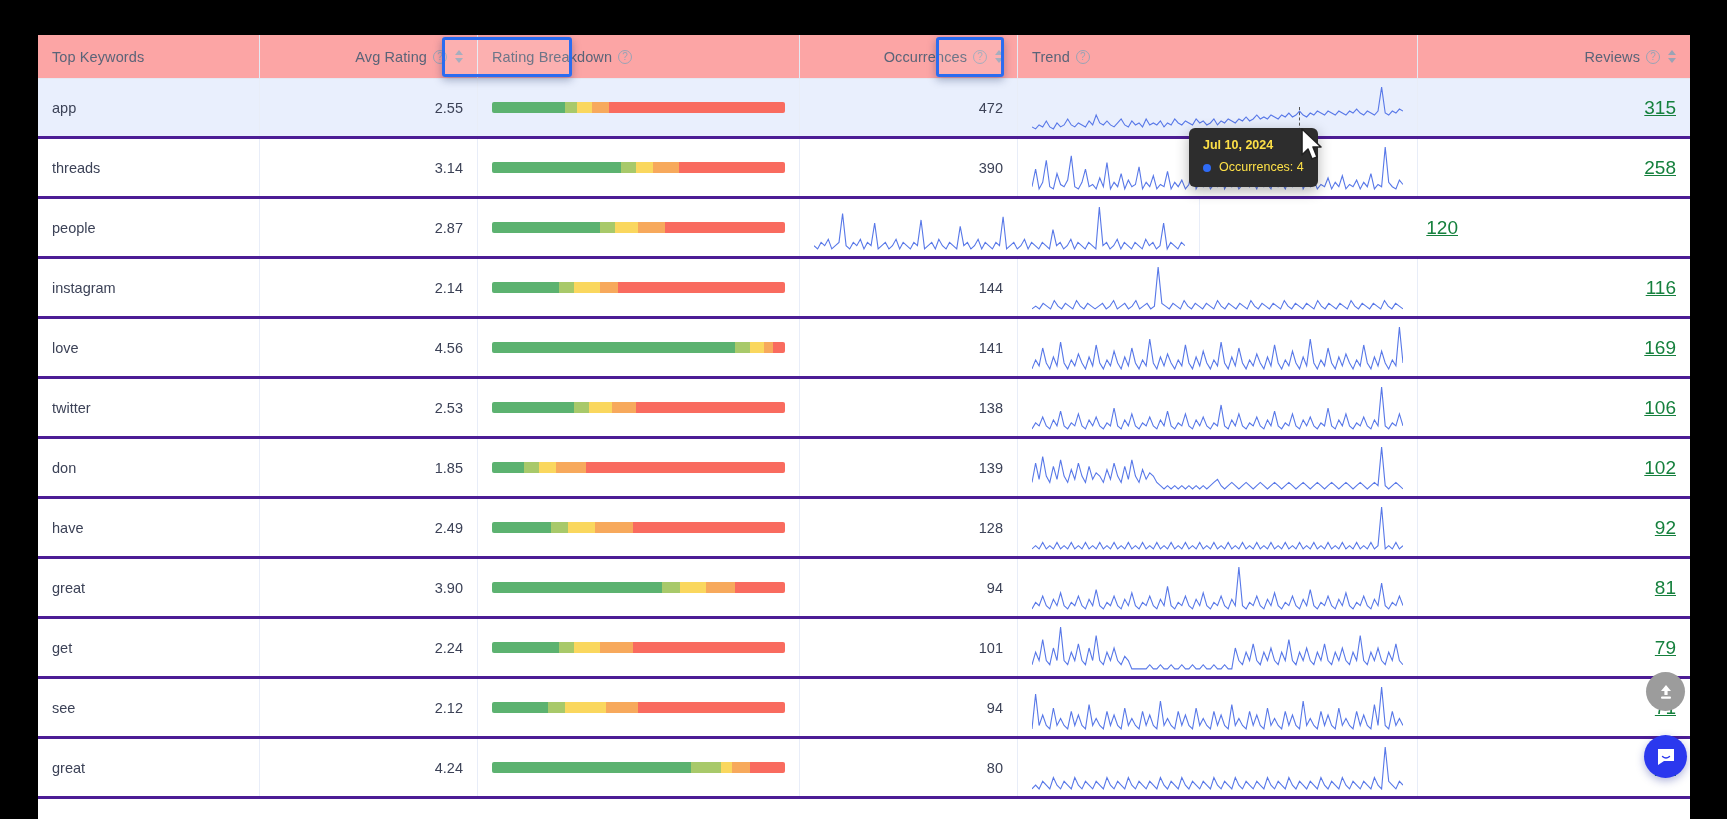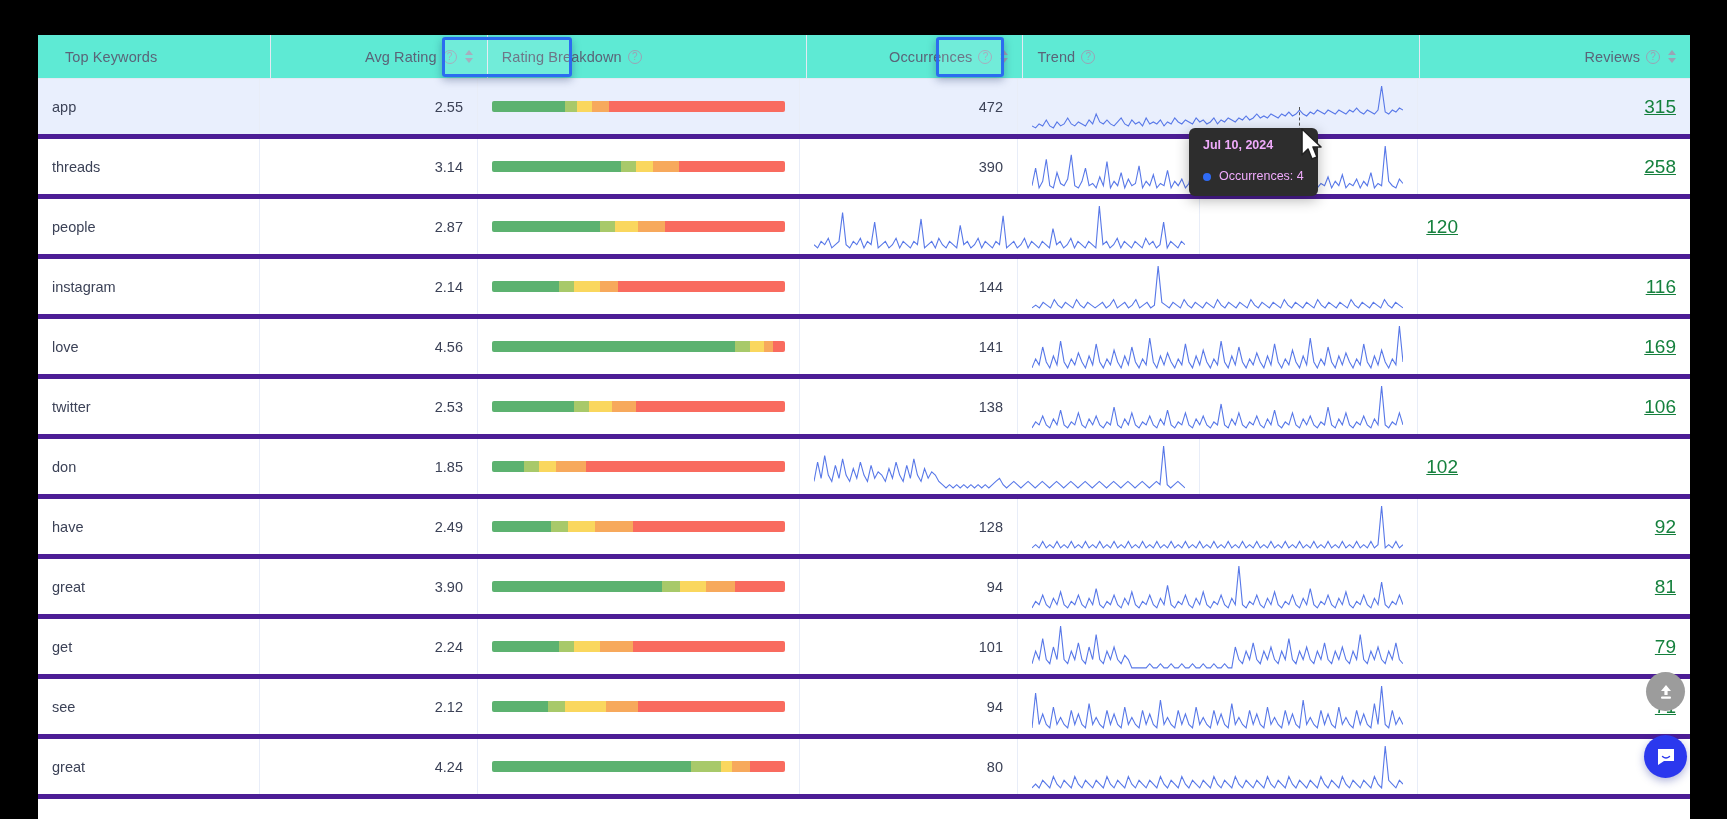--- a/index.html
+++ b/index.html
@@ -14,23 +14,22 @@
     left: 38px; top: 35px;
     width: 1652px; height: 784px;
     background: #ffffff;
     overflow: hidden;
   }
 
   
   .thead {
     display: flex;
     height: 44px;
-    background: #5eead4;
+    background: #fca5a5;
     border-bottom: 1px solid #e4e9f3;
-    padding-left: 13px;
   }
   .th {
     position: relative;
     display: flex;
     align-items: center;
     height: 100%;
     font-size: 14.5px;
     color: #5a6478;
     border-right: 1px solid #e4e9f3;
     padding: 0 14px;
@@ -91,21 +90,21 @@
   .c-brk   { width: 322px; }
   .c-occ   { width: 218px; }
   .c-trend { width: 400px; align-items: center; }
   .c-rev   { width: 272px; }
 
   
   .tbody { }
   .tr {
     display: flex;
     height: 60px;
-    border-bottom: 5px solid #4c1d95;
+    border-bottom: 3px solid #4c1d95;
   }
   .tr.active { background: #e9effd; }
   .td {
     display: flex;
     align-items: center;
     height: 100%;
     padding: 0 14px;
     border-right: 1px solid #e8edf8;
     font-size: 14.5px;
     color: #3c4257;
@@ -133,31 +132,31 @@
     text-decoration: underline;
     font-size: 19px;
     cursor: pointer;
   }
 
   
   .tooltip {
     position: absolute;
     left: 1151px; top: 93px;
     background: #2d2d2d;
-    color: #f0abfc;
+    color: #fde047;
     border-radius: 6px;
     padding: 8px 14px 9px 14px;
     font-size: 12.5px;
     line-height: 1.55;
     box-shadow: 0 4px 14px rgba(0,0,0,.3);
     z-index: 40;
     white-space: nowrap;
   }
   .tooltip .tt-date { font-weight: bold; font-size: 12.5px; }
-  .tooltip .tt-row { display: flex; align-items: center; gap: 8px; margin-top: 12px; }
+  .tooltip .tt-row { display: flex; align-items: center; gap: 8px; margin-top: 3px; }
   .tooltip .tt-dot {
     width: 8px; height: 8px; border-radius: 50%;
     background: #2f6bf5; flex: none;
   }
   .tt-guide {
     position: absolute;
     left: 1261px; top: 72px;
     width: 0; height: 50px;
     border-left: 1.5px dashed #555;
     z-index: 39;
@@ -378,20 +377,21 @@
         <div class="td right c-rat">1.85</div>
         <div class="td c-brk">
           <div class="bar">
             <span style="width: 11%; background: rgb(92, 178, 112);"></span>
             <span style="width: 5%; background: rgb(168, 201, 106);"></span>
             <span style="width: 6%; background: rgb(250, 215, 94);"></span>
             <span style="width: 10%; background: rgb(247, 169, 92);"></span>
             <span style="width: 68%; background: rgb(249, 107, 95);"></span>
           </div>
         </div>
+        <div class="td right c-occ">139</div>
         <div class="td c-trend">
           <svg class="spark" viewBox="0 0 340 44" preserveAspectRatio="none">
             <path d="M0.0 35.8 L3.3 17.4 L6.5 32.8 L9.8 11.2 L13.1 29.7 L16.3 35.8 L19.6 20.5 L22.9 32.8 L26.2 14.3 L29.4 29.7 L32.7 35.8 L36.0 23.5 L39.2 32.8 L42.5 17.4 L45.8 29.7 L49.0 35.8 L52.3 20.5 L55.6 32.8 L58.8 26.6 L62.1 29.7 L65.4 35.8 L68.7 23.5 L71.9 32.8 L75.2 17.4 L78.5 29.7 L81.7 35.8 L85.0 20.5 L88.3 32.8 L91.5 14.3 L94.8 29.7 L98.1 35.8 L101.3 23.5 L104.6 32.8 L107.9 26.6 L111.2 29.7 L114.4 35.8 L117.7 38.9 L121.0 42.0 L124.2 38.9 L127.5 42.0 L130.8 38.9 L134.0 42.0 L137.3 38.9 L140.6 42.0 L143.8 38.9 L147.1 42.0 L150.4 38.9 L153.7 42.0 L156.9 38.9 L160.2 42.0 L163.5 38.9 L166.7 35.8 L170.0 32.8 L173.3 38.9 L176.5 42.0 L179.8 38.9 L183.1 35.8 L186.3 38.9 L189.6 42.0 L192.9 38.9 L196.2 35.8 L199.4 38.9 L202.7 42.0 L206.0 38.9 L209.2 35.8 L212.5 38.9 L215.8 42.0 L219.0 38.9 L222.3 35.8 L225.6 38.9 L228.8 42.0 L232.1 38.9 L235.4 35.8 L238.7 38.9 L241.9 42.0 L245.2 38.9 L248.5 35.8 L251.7 38.9 L255.0 42.0 L258.3 38.9 L261.5 35.8 L264.8 38.9 L268.1 42.0 L271.3 38.9 L274.6 35.8 L277.9 38.9 L281.2 42.0 L284.4 38.9 L287.7 35.8 L291.0 38.9 L294.2 42.0 L297.5 38.9 L300.8 35.8 L304.0 38.9 L307.3 42.0 L310.6 38.9 L313.8 35.8 L317.1 38.9 L320.4 2.0 L323.7 38.9 L326.9 42.0 L330.2 38.9 L333.5 35.8 L336.7 38.9 L340.0 42.0" fill="none" stroke="#5878e8" stroke-width="1.1" vector-effect="non-scaling-stroke"></path>
           </svg>
         </div>
         <div class="td right c-rev">
           <span class="rev-link">102</span>
         </div>
       </div>
       <div class="tr">

